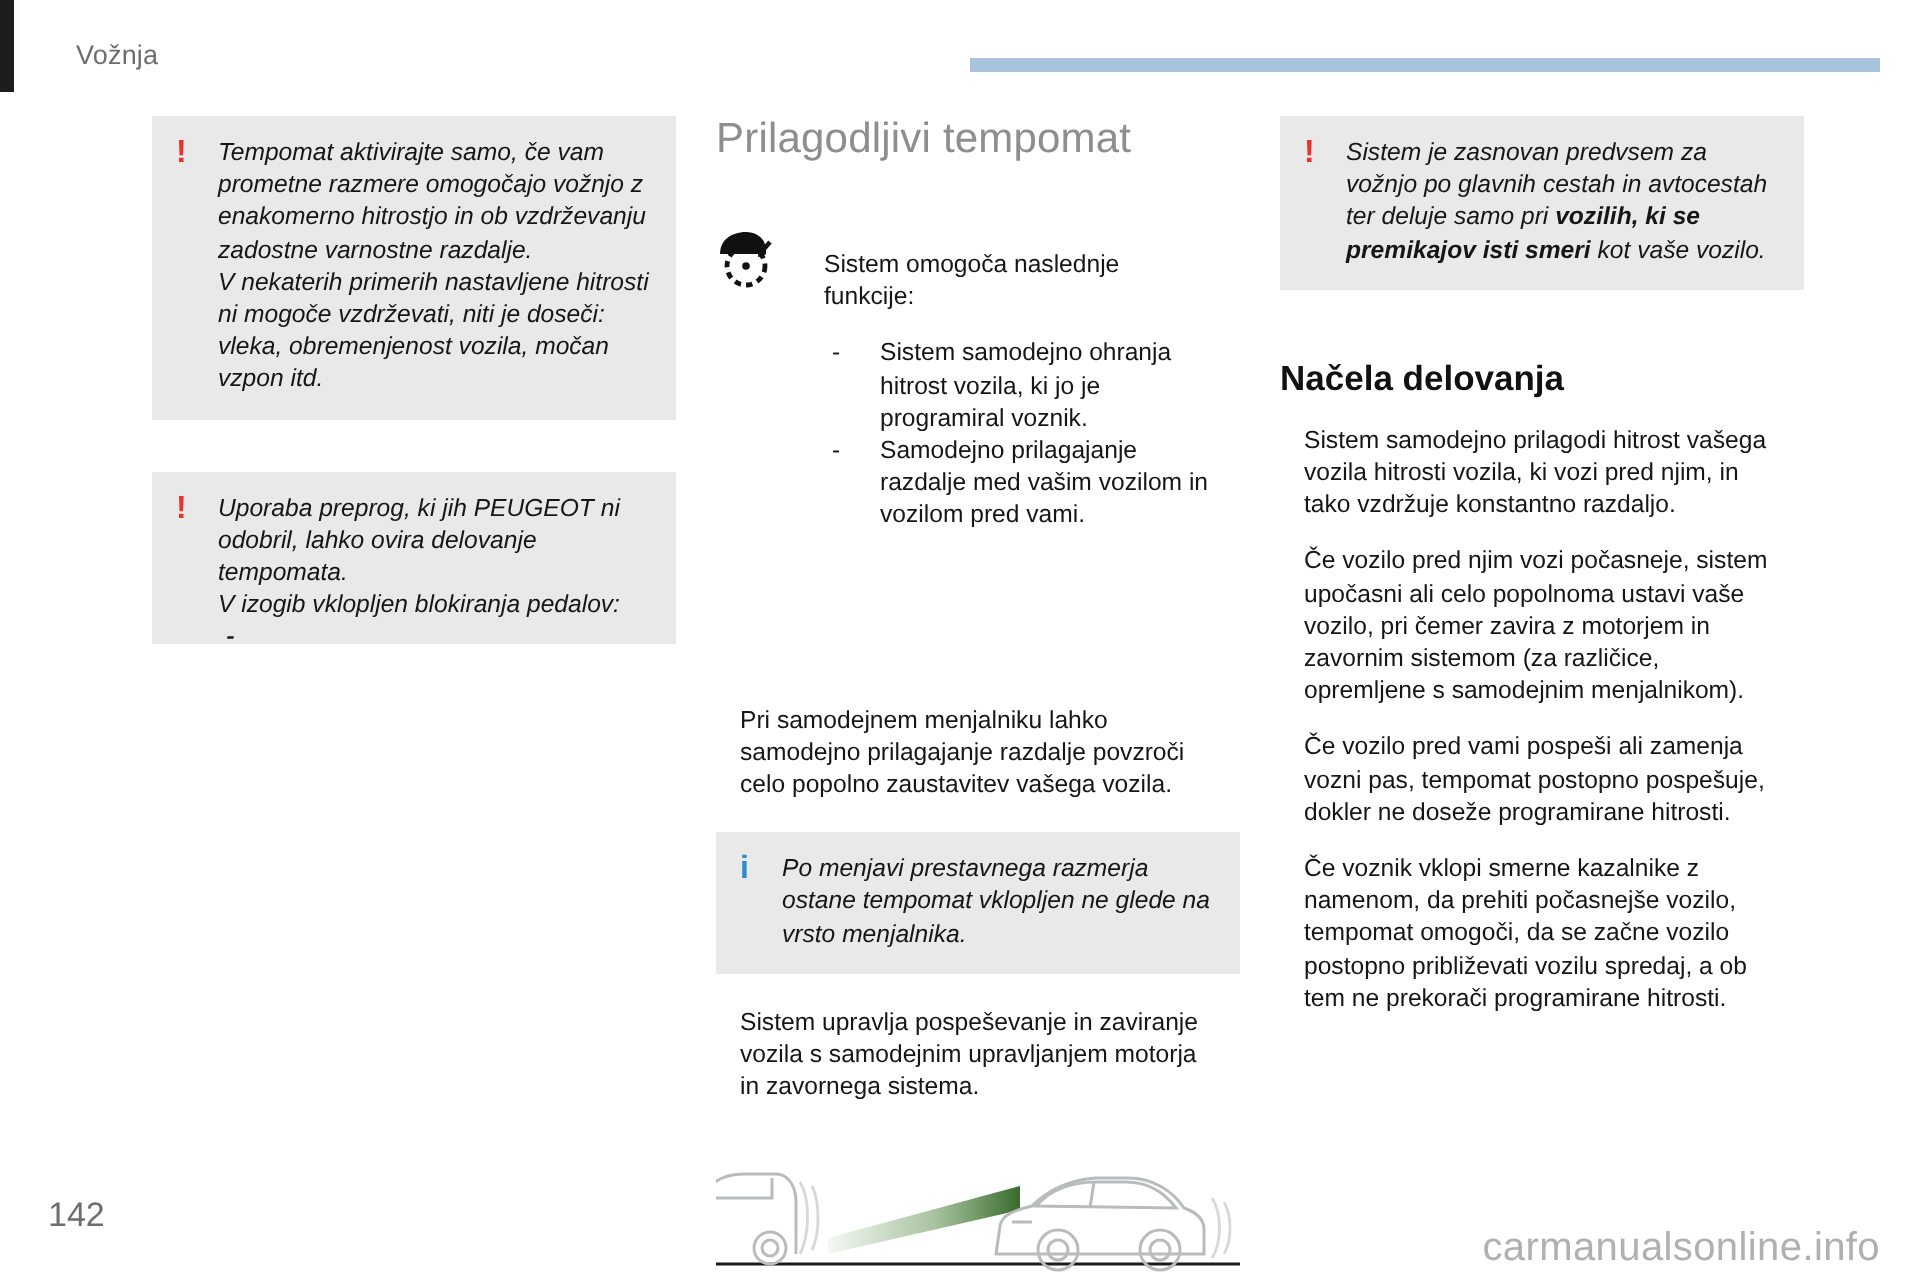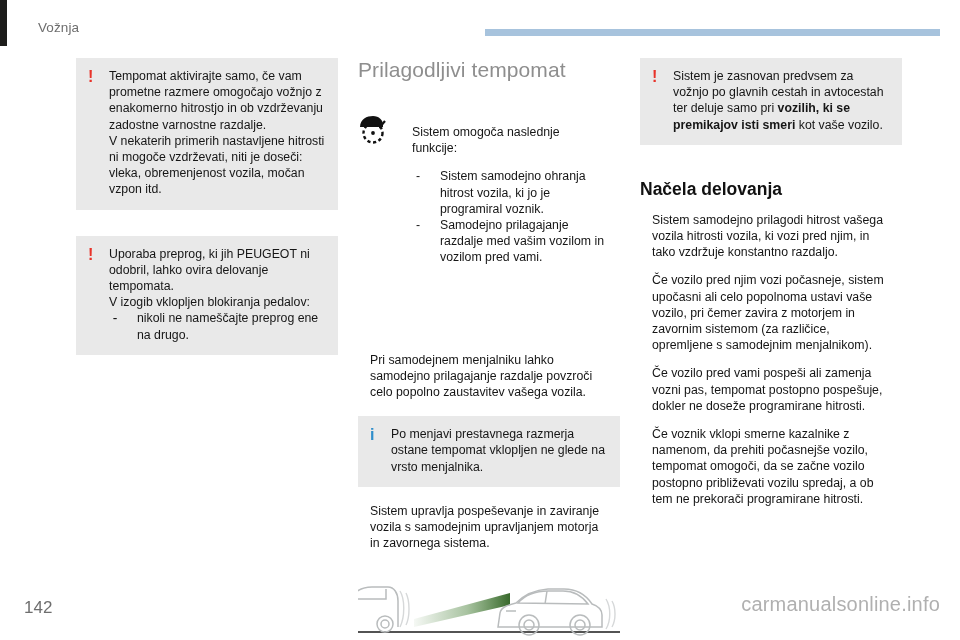--- a/index.html
+++ b/index.html
@@ -86,20 +86,21 @@
     line-height: 16px;
     text-align: left;
   }
   .icon-warning { color: #e8332a; }
   .icon-info    { color: #2f8ecb; }
   .callout-body {
     flex: 1 1 auto;
     font-size: 12.3px;
     line-height: 16.2px;
     color: #161616;
+    font-style: italic;
   }
   .callout-body p { margin: 0; }
 
   
   .dash-list {
     margin: 0;
     padding: 0;
     list-style: none;
   }
   .dash-list li {
@@ -164,21 +165,21 @@
     position: absolute;
     left: 24px;
     bottom: 22px;
     font-size: 17px;
     font-weight: normal;
     color: #6e6e6e;
   }
   .footer-watermark {
     position: absolute;
     right: 20px;
-    bottom: 24px;
+    bottom: 4px;
     font-size: 20px;
     color: #b0b0b0;
     letter-spacing: 0.2px;
   }
 </style>
 </head>
 <body>
 
 <div class="page-header">
   <div class="left-edge-bar"></div>
@@ -202,21 +203,20 @@
       <div class="callout-icon icon-warning">!</div>
       <div class="callout-body">
         <p>Uporaba preprog, ki jih PEUGEOT ni odobril, lahko ovira delovanje tempomata.</p>
         <p>V izogib vklopljen blokiranja pedalov:</p>
         <ul class="dash-list">
           <li>
             <span class="dash">-</span>
           </li>
           <li>
             <span class="dash">-</span>
-            <span>nikoli ne nameščajte preprog ene na drugo.</span>
           </li>
         </ul>
       </div>
     </div>
 
   </div>
 
   <div class="col col-mid">
 
     <h1 class="h1-light">Prilagodljivi tempomat</h1>

